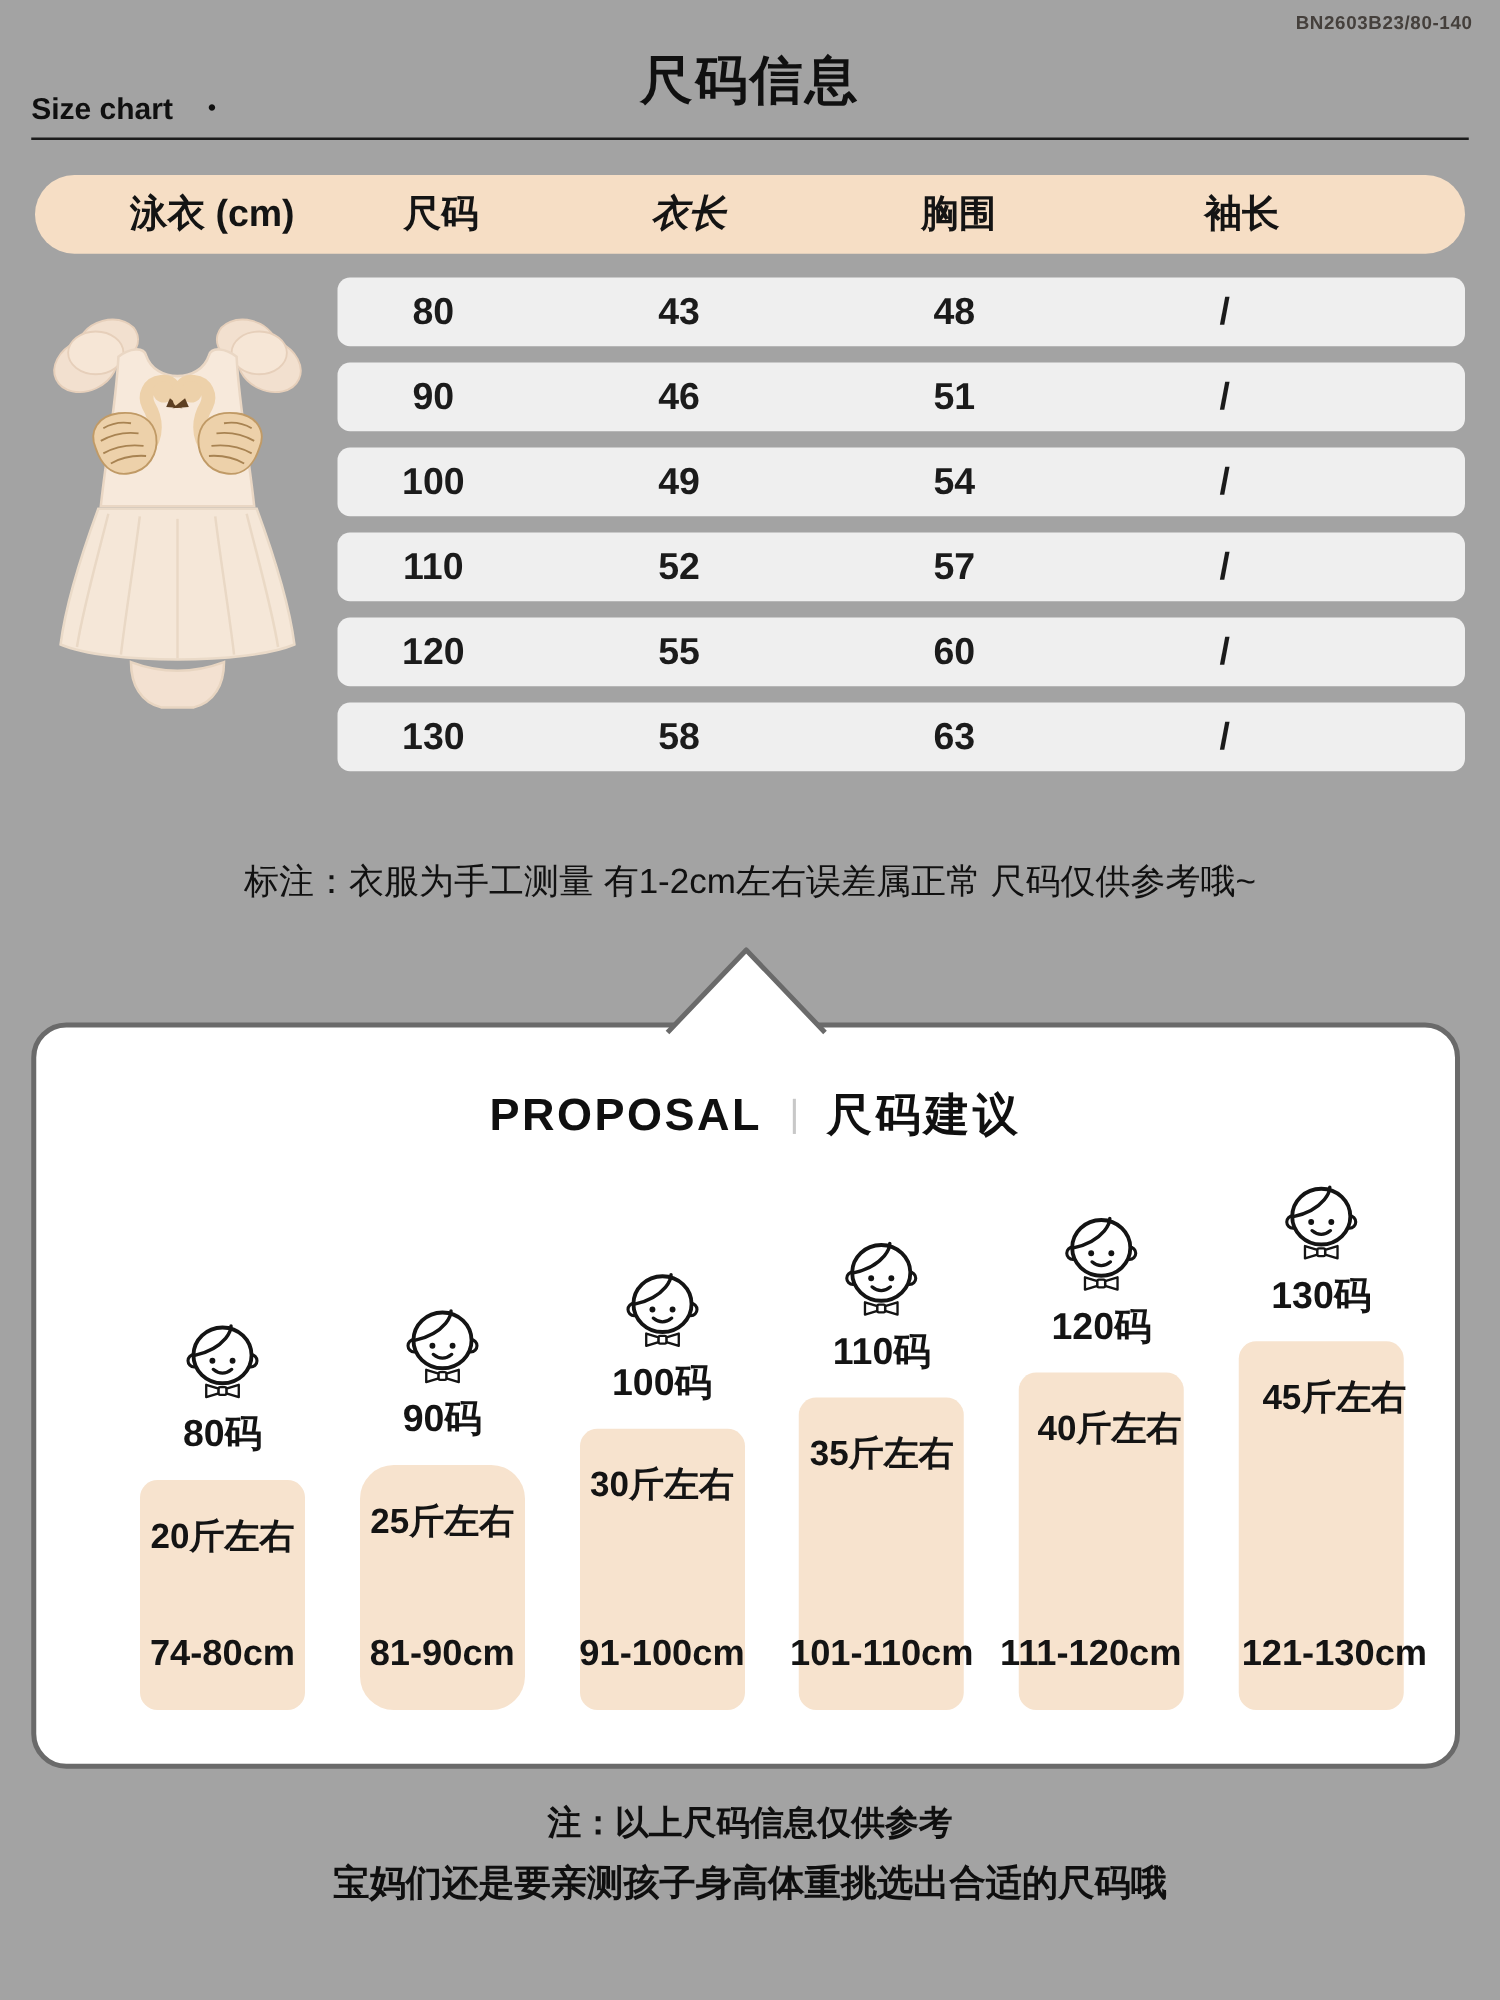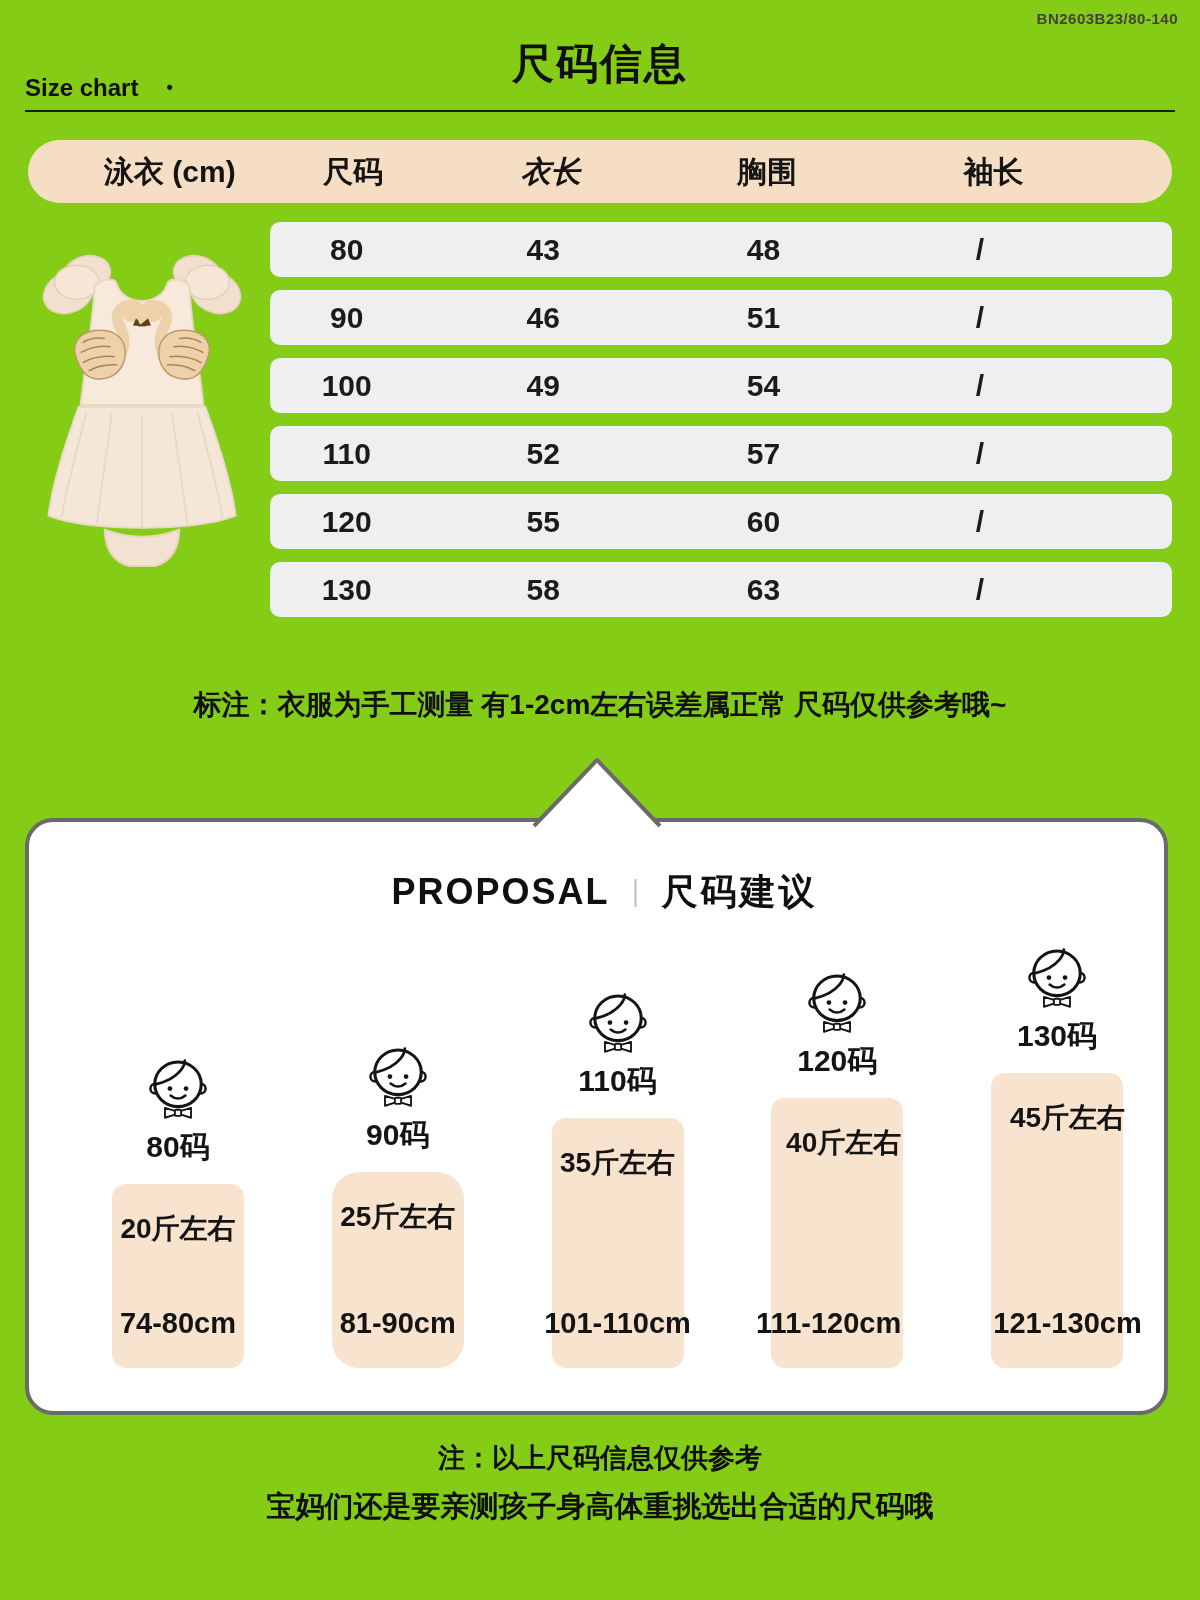--- a/index.html
+++ b/index.html
@@ -1,18 +1,18 @@
 <!DOCTYPE html>
 <html><head>
 <meta charset="utf-8">
 <style>
   * { margin:0; padding:0; box-sizing:border-box; }
   html,body { background:#fff; }
   body { font-family:"Liberation Sans","DejaVu Sans",sans-serif; color:#141414; }
-  .canvas { position:relative; width:1200px; height:1600px; background:#84cc16; overflow:hidden; margin:0 auto; }
+  .canvas { position:relative; width:1200px; height:1600px; background:#a3a3a3; overflow:hidden; margin:0 auto; }
 
   
   .top-code { position:absolute; top:10px; right:22px; font-size:15px; font-weight:700; color:#45403c; letter-spacing:.5px; }
   .title { position:absolute; top:36px; left:0; width:100%; text-align:center; font-size:42px; font-weight:700; color:#101010; letter-spacing:2px; }
   .subtitle { position:absolute; top:74px; left:25px; font-size:24px; font-weight:700; color:#101010; }
   .subtitle .dot { font-size:18px; margin-left:28px; vertical-align:3px; }
   .rule { position:absolute; top:110px; left:25px; width:1150px; height:2px; background:#1c1c1c; }
 
   
   .table-header { position:absolute; top:140px; left:28px; width:1144px; height:63px;
@@ -20,21 +20,21 @@
   .table-header .th { position:absolute; top:0; line-height:63px; font-size:30px; font-weight:700; transform:translateX(-50%); white-space:nowrap; }
   .th1{ left:12.4%; } .th2{ left:28.4%; } .th3{ left:45.7%;font-style:italic; } .th4{ left:64.6%; } .th5{ left:84.4%; }
 
   .product { position:absolute; top:230px; left:16px; width:252px; height:352px; }
 
   .rows { position:absolute; top:222px; left:270px; width:902px; }
   .row { position:relative; height:55px; margin-bottom:13px; background:#EFEFEF; border-radius:10px; }
   .row .c { position:absolute; top:0; line-height:55px; font-size:30px; font-weight:600; transform:translateX(-50%); color:#1b1b1b; }
   .c1{ left:8.5%; } .c2{ left:30.3%; } .c3{ left:54.7%; } .c4{ left:78.7%; font-weight:400; }
 
-  .measure-note { position:absolute; top:686px; left:0; width:100%; text-align:center; font-size:28px; font-weight:700; color:#111; }
+  .measure-note { position:absolute; top:686px; left:0; width:100%; text-align:center; font-size:28px; font-weight:400; color:#111; }
 
   
   .proposal-box { position:absolute; top:818px; left:25px; width:1143px; height:597px;
     border:4px solid #6A6A6A; border-radius:28px; background:#fff; }
   .notch { position:absolute; top:-66px; left:50%; transform:translateX(-50%); width:130px; height:82px; }
   .proposal-title { margin-top:46px; text-align:center; font-size:36px; color:#101010; white-space:nowrap;padding-left:16px; }
   .p-en { font-weight:700; letter-spacing:2px; }
   .p-div { color:#c8c8c8; font-weight:400; font-size:30px; margin:0 22px; vertical-align:3px; }
   .p-cn { font-weight:700; letter-spacing:3px; }
 
@@ -190,20 +190,30 @@
         <div class="col-size">90码</div>
         <div class="bar h1">
           <div class="weight">25斤左右</div>
           <div class="hrange">81-90cm</div>
         </div>
       </div>
       <div class="col">
         <svg class="face" viewBox="0 0 100 112">
             <use href="#face-icon"></use>
           </svg>
+        <div class="col-size">100码</div>
+        <div class="bar h2">
+          <div class="weight">30斤左右</div>
+          <div class="hrange">91-100cm</div>
+        </div>
+      </div>
+      <div class="col">
+        <svg class="face" viewBox="0 0 100 112">
+            <use href="#face-icon"></use>
+          </svg>
         <div class="col-size">110码</div>
         <div class="bar h3">
           <div class="weight">35斤左右</div>
           <div class="hrange">101-110cm</div>
         </div>
       </div>
       <div class="col">
         <svg class="face" viewBox="0 0 100 112">
             <use href="#face-icon"></use>
           </svg>

